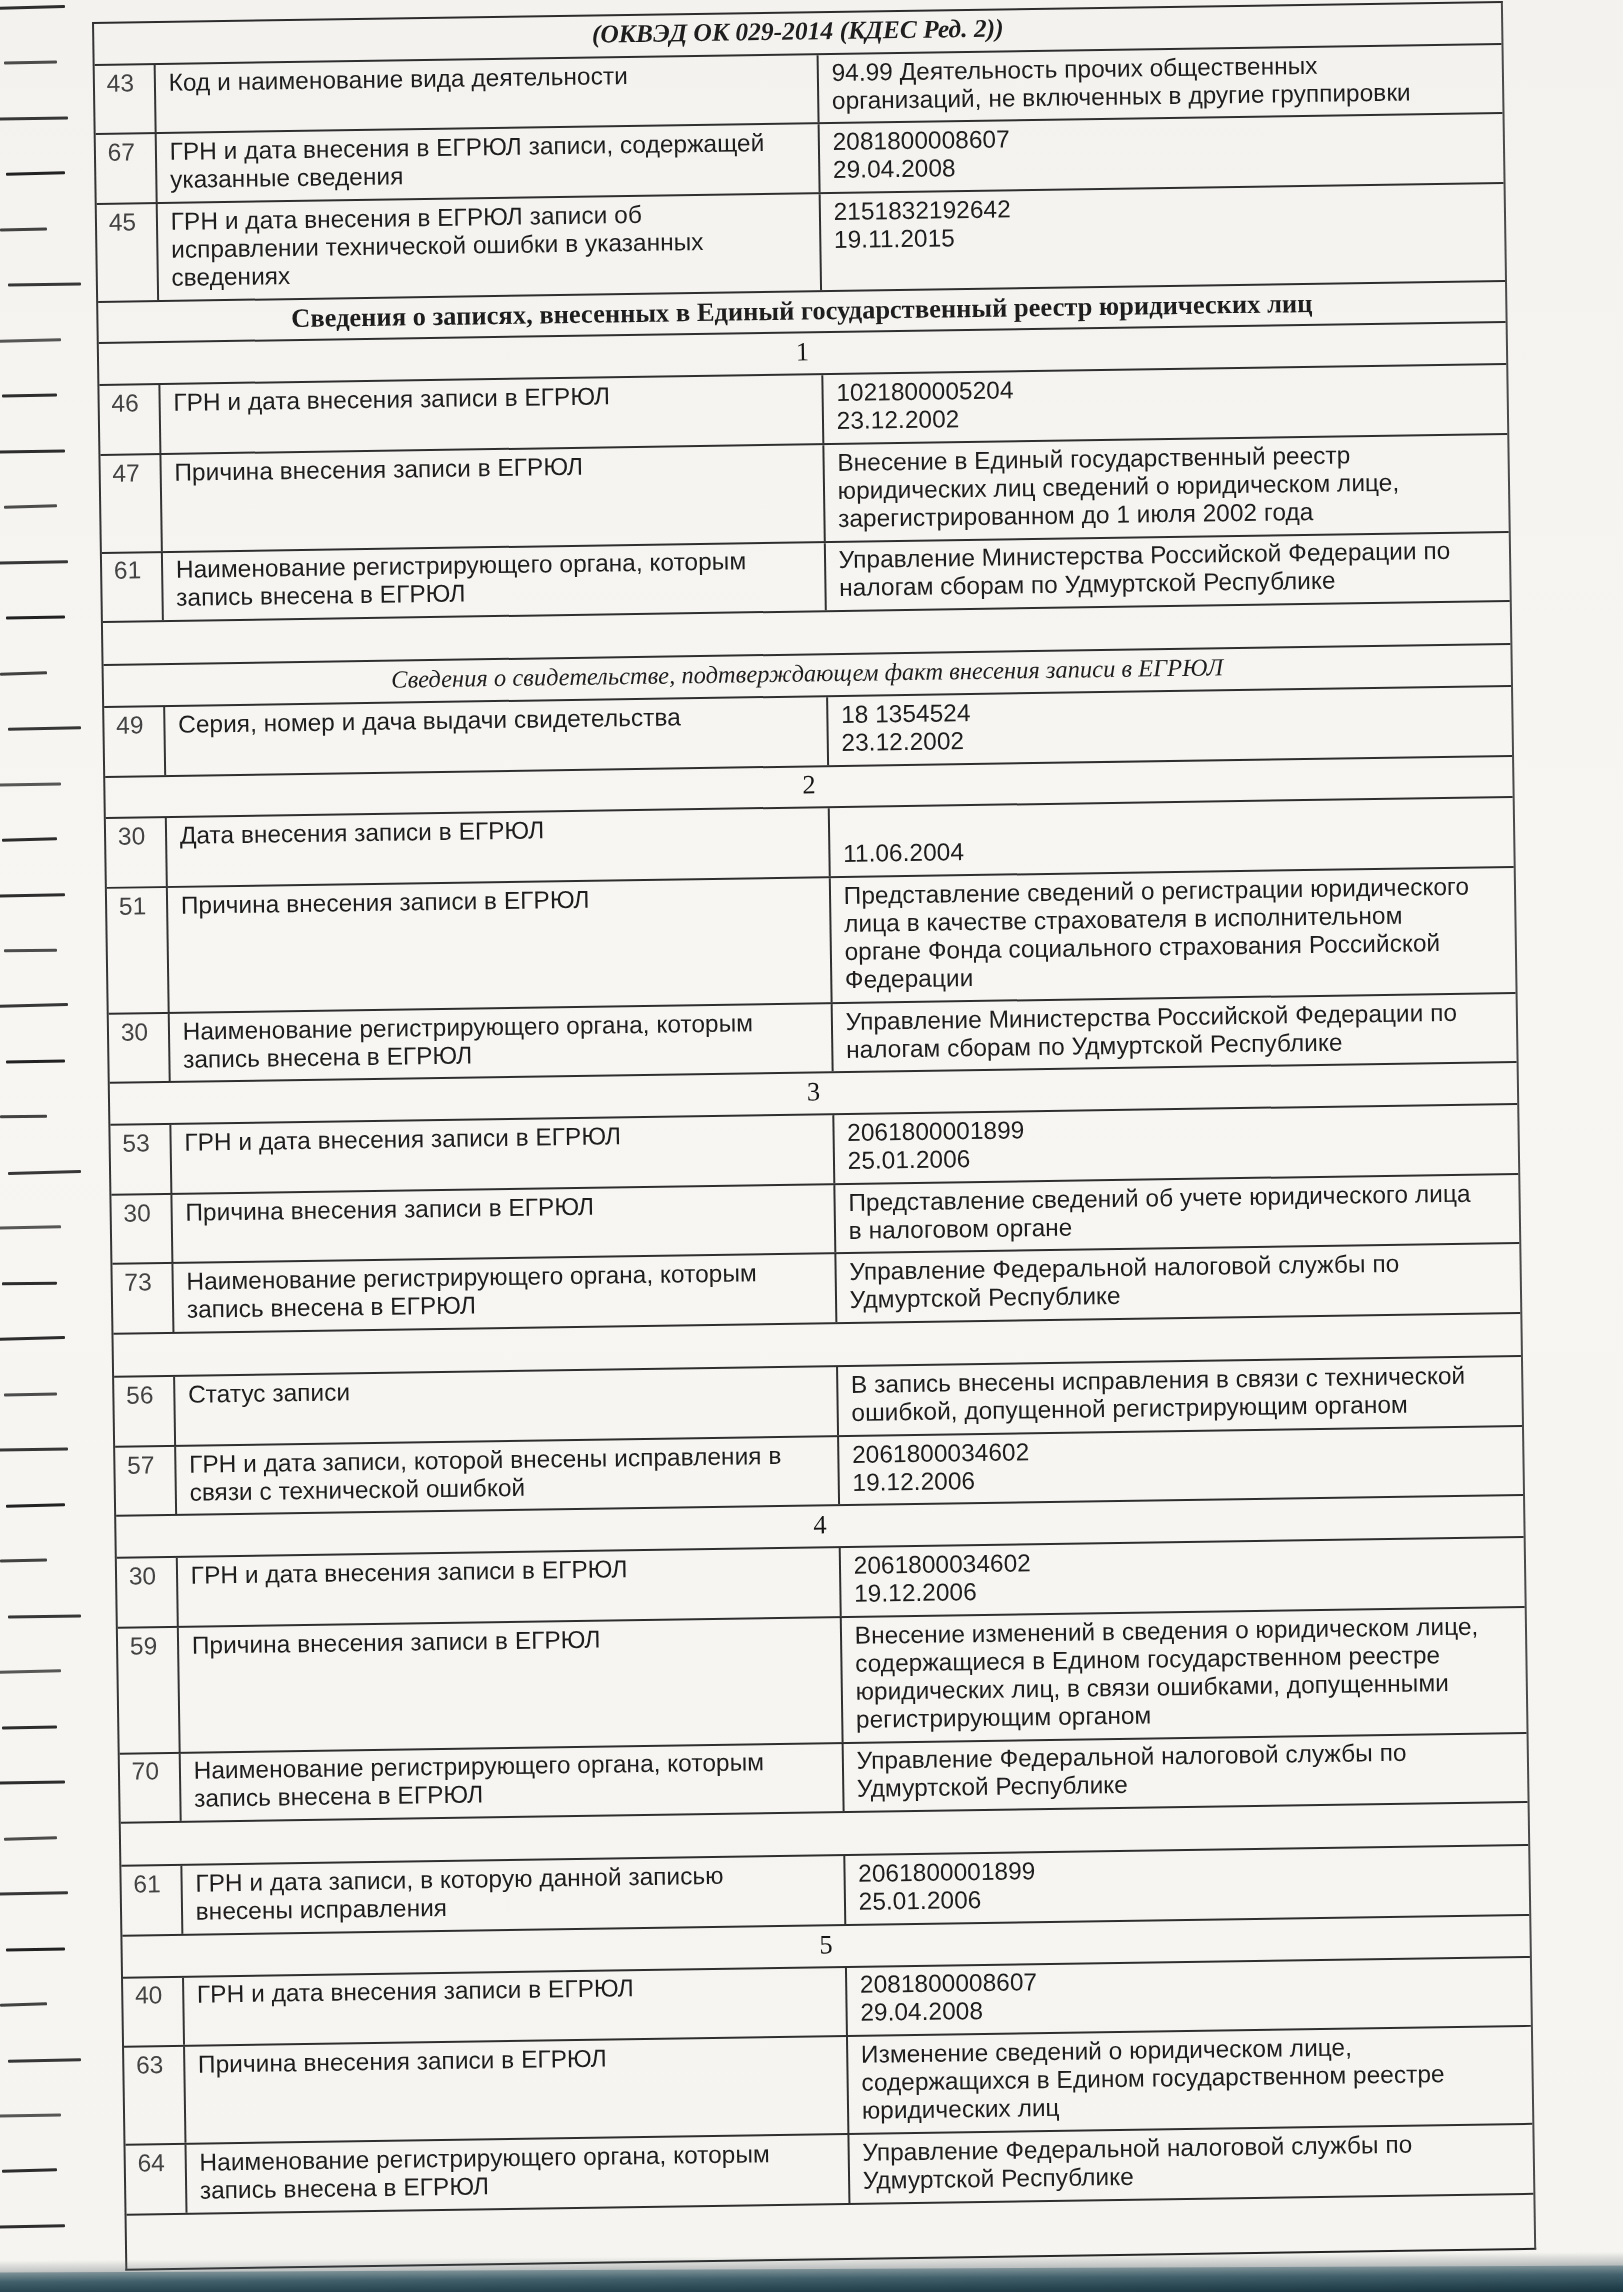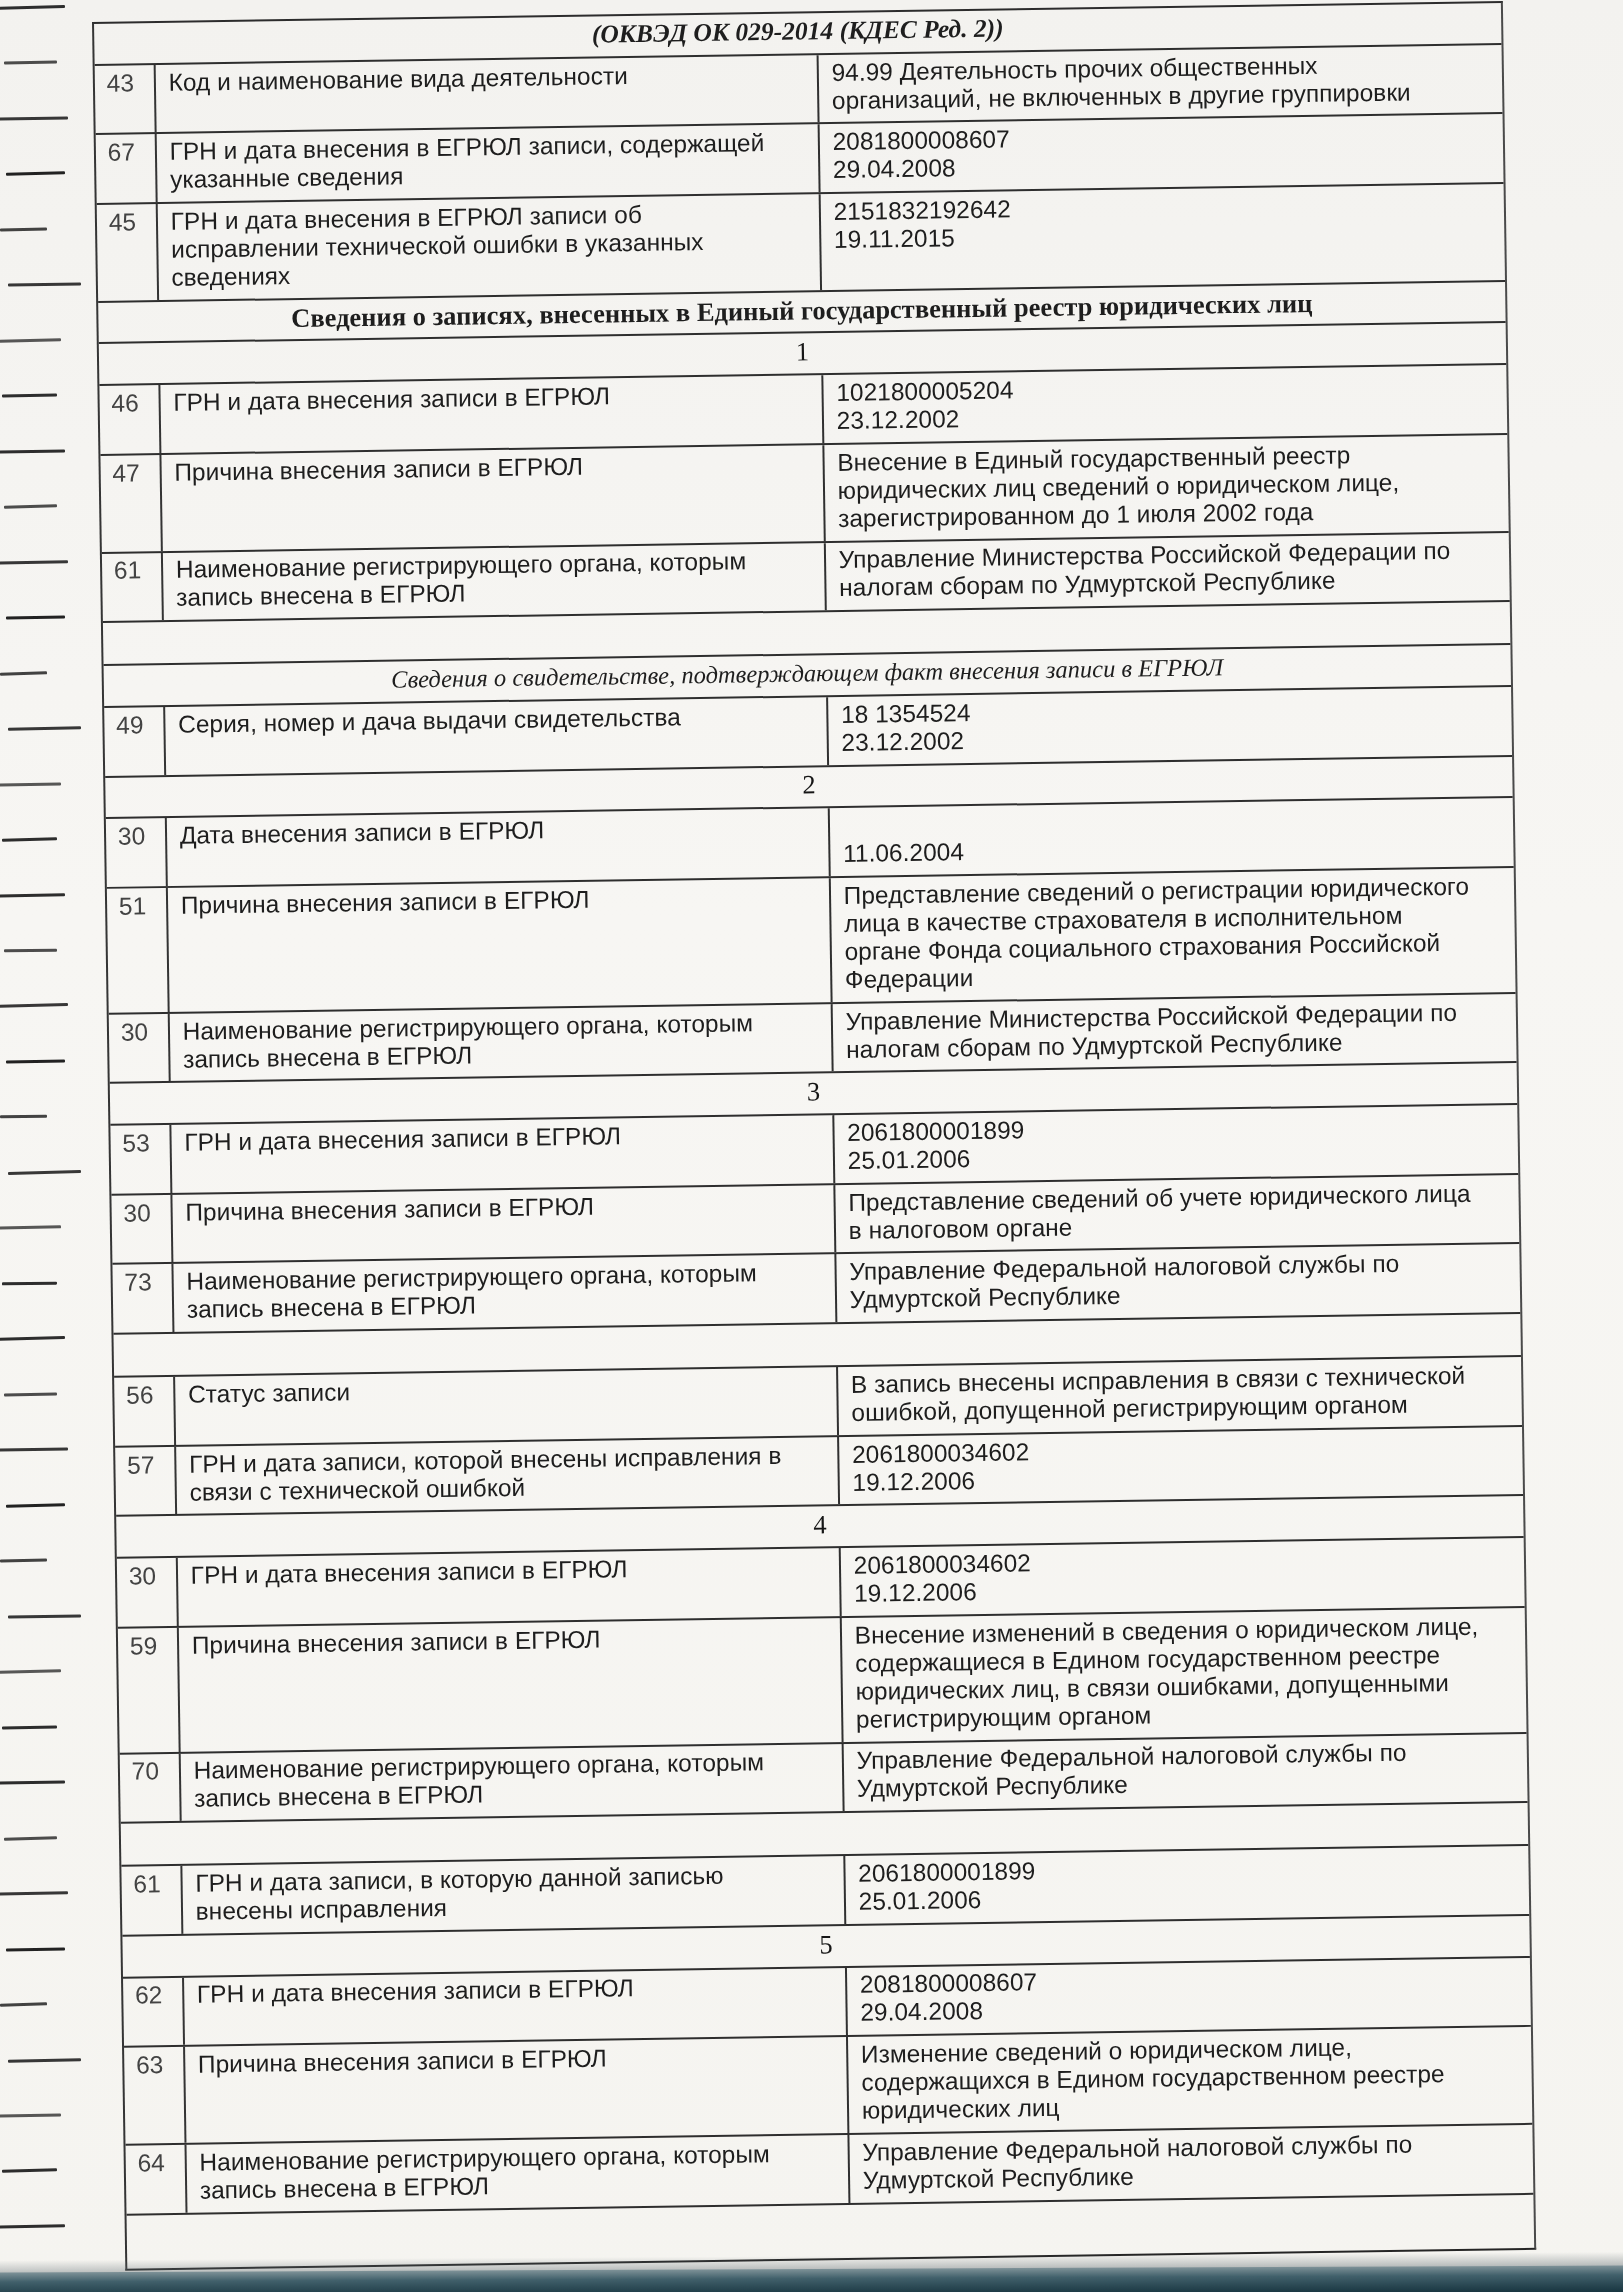--- a/index.html
+++ b/index.html
@@ -277,21 +277,21 @@
       <div class="cell num">61</div>
       <div class="cell label">ГРН и дата записи, в которую данной записью
 внесены исправления</div>
       <div class="cell value">2061800001899
 25.01.2006</div>
     </div>
     <div class="trow group">
       <div class="cell full">5</div>
     </div>
     <div class="trow field">
-      <div class="cell num">62</div>
+      <div class="cell num">40</div>
       <div class="cell label">ГРН и дата внесения записи в ЕГРЮЛ</div>
       <div class="cell value">2081800008607
 29.04.2008</div>
     </div>
     <div class="trow field">
       <div class="cell num">63</div>
       <div class="cell label">Причина внесения записи в ЕГРЮЛ</div>
       <div class="cell value">Изменение сведений о юридическом лице,
 содержащихся в Едином государственном реестре
 юридических лиц</div>

